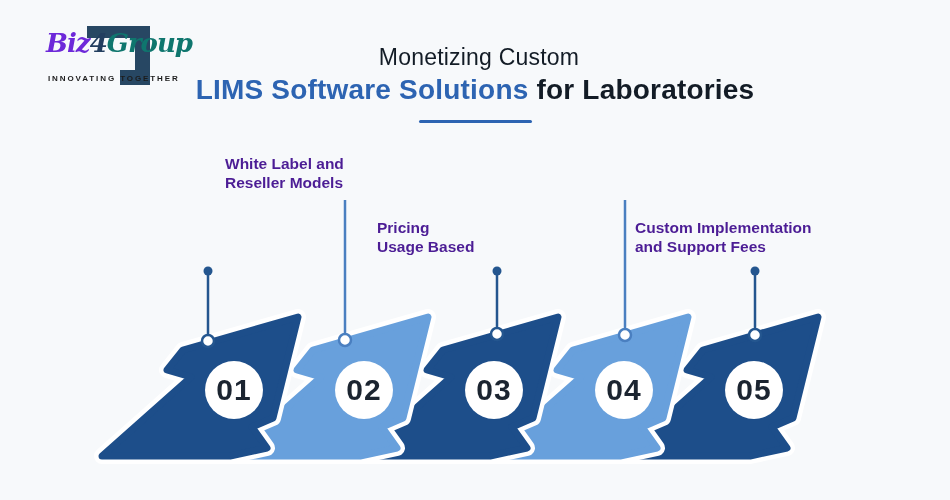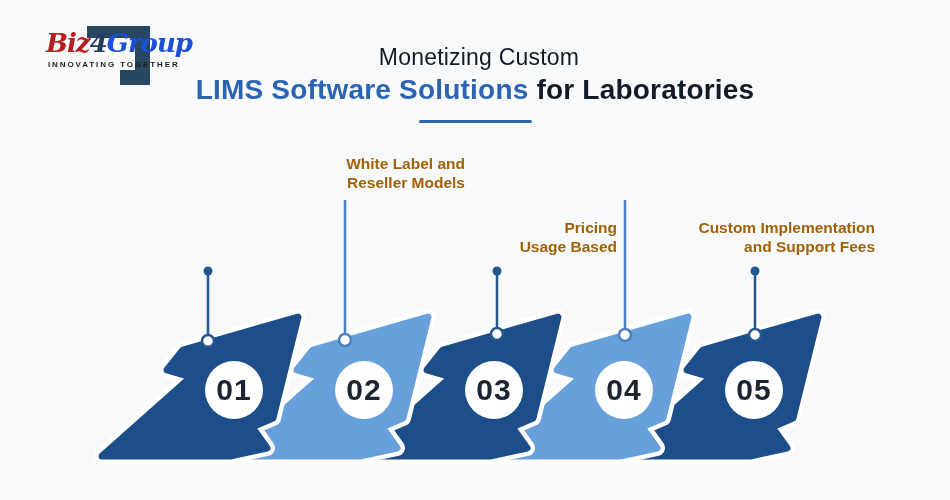--- a/index.html
+++ b/index.html
@@ -14,36 +14,36 @@
   
   .logo { position: absolute; left: 26px; top: 12px; width: 170px; height: 84px; }
   .logo-bracket { position: absolute; left: 0; top: 0; }
   .logo-text {
     position: absolute; left: 20px; top: 16px;
     font-family: "DejaVu Serif", serif;
     font-style: italic; font-weight: 700; font-size: 26px;
     white-space: nowrap; letter-spacing: -1px;
   }
   .logo-tagline {
-    position: absolute; left: 22px; top: 48px;
+    position: absolute; left: 22px; top: 62px;
     font-size: 8px; font-weight: 700; letter-spacing: 1.9px;
     color: #1c1c1c; white-space: nowrap;
   }
 
   
   .title { position: absolute; left: 0; right: 0; top: 44px; text-align: center; }
   .title-line1 { font-size: 23px; font-weight: 400; color: #131c26; letter-spacing: 0.2px; padding-left: 8px; }
   .title-line2 { margin-top: 3px; font-size: 28px; font-weight: 600; color: #131c26; letter-spacing: 0.2px; }
   .title-line2 .hl { font-weight: 700; }
   .title-underline { width: 113px; height: 3px; margin: 14px auto 0; border-radius: 2px; }
 
   
   .step-label {
-    position: absolute; width: 240px; text-align: right;
-    font-size: 15.5px; font-weight: 600; line-height: 19px; color: #a16207;
+    position: absolute; width: 240px; text-align: left;
+    font-size: 15.5px; font-weight: 600; line-height: 19px; color: #4c1d95;
   }
   .lbl-1 { left: 88px;  top: 218px; }
   .lbl-2 { left: 225px; top: 154px; }
   .lbl-3 { left: 377px; top: 218px; }
   .lbl-4 { left: 505px; top: 154px; }
   .lbl-5 { left: 635px; top: 218px; }
 
   .connector { position: absolute; z-index: 20; overflow: visible; }
   .con-1 { left: 200px; top: 264px; }
   .con-2 { left: 337px; top: 198px; }
@@ -63,21 +63,21 @@
     font-size: 30px; font-weight: 600; letter-spacing: 1px;
   }
 </style>
 </head>
 <body>
 
 <div class="logo">
   <svg class="logo-bracket" width="170" height="84" viewBox="0 0 170 84">
     <path d="M61 14 H124 V73 H94 V58 H109 V26 H61 Z" fill="#274763"></path>
   </svg>
-  <div class="logo-text"><span style="color:#b91c1c">Biz</span><span style="color:#223e5f">4</span><span style="color:#1d4ed8">Group</span></div>
+  <div class="logo-text"><span style="color:#6d28d9">Biz</span><span style="color:#223e5f">4</span><span style="color:#0f766e">Group</span></div>
   <div class="logo-tagline">INNOVATING TOGETHER</div>
 </div>
 
 <div class="title">
   <div class="title-line1">Monetizing Custom</div>
   <div class="title-line2"><span class="hl" style="color:#2d64b2">LIMS Software Solutions</span><span> for Laboratories</span></div>
   <div class="title-underline" style="background:#2d64b2"></div>
 </div>
 
 <div class="step-label lbl-1">

